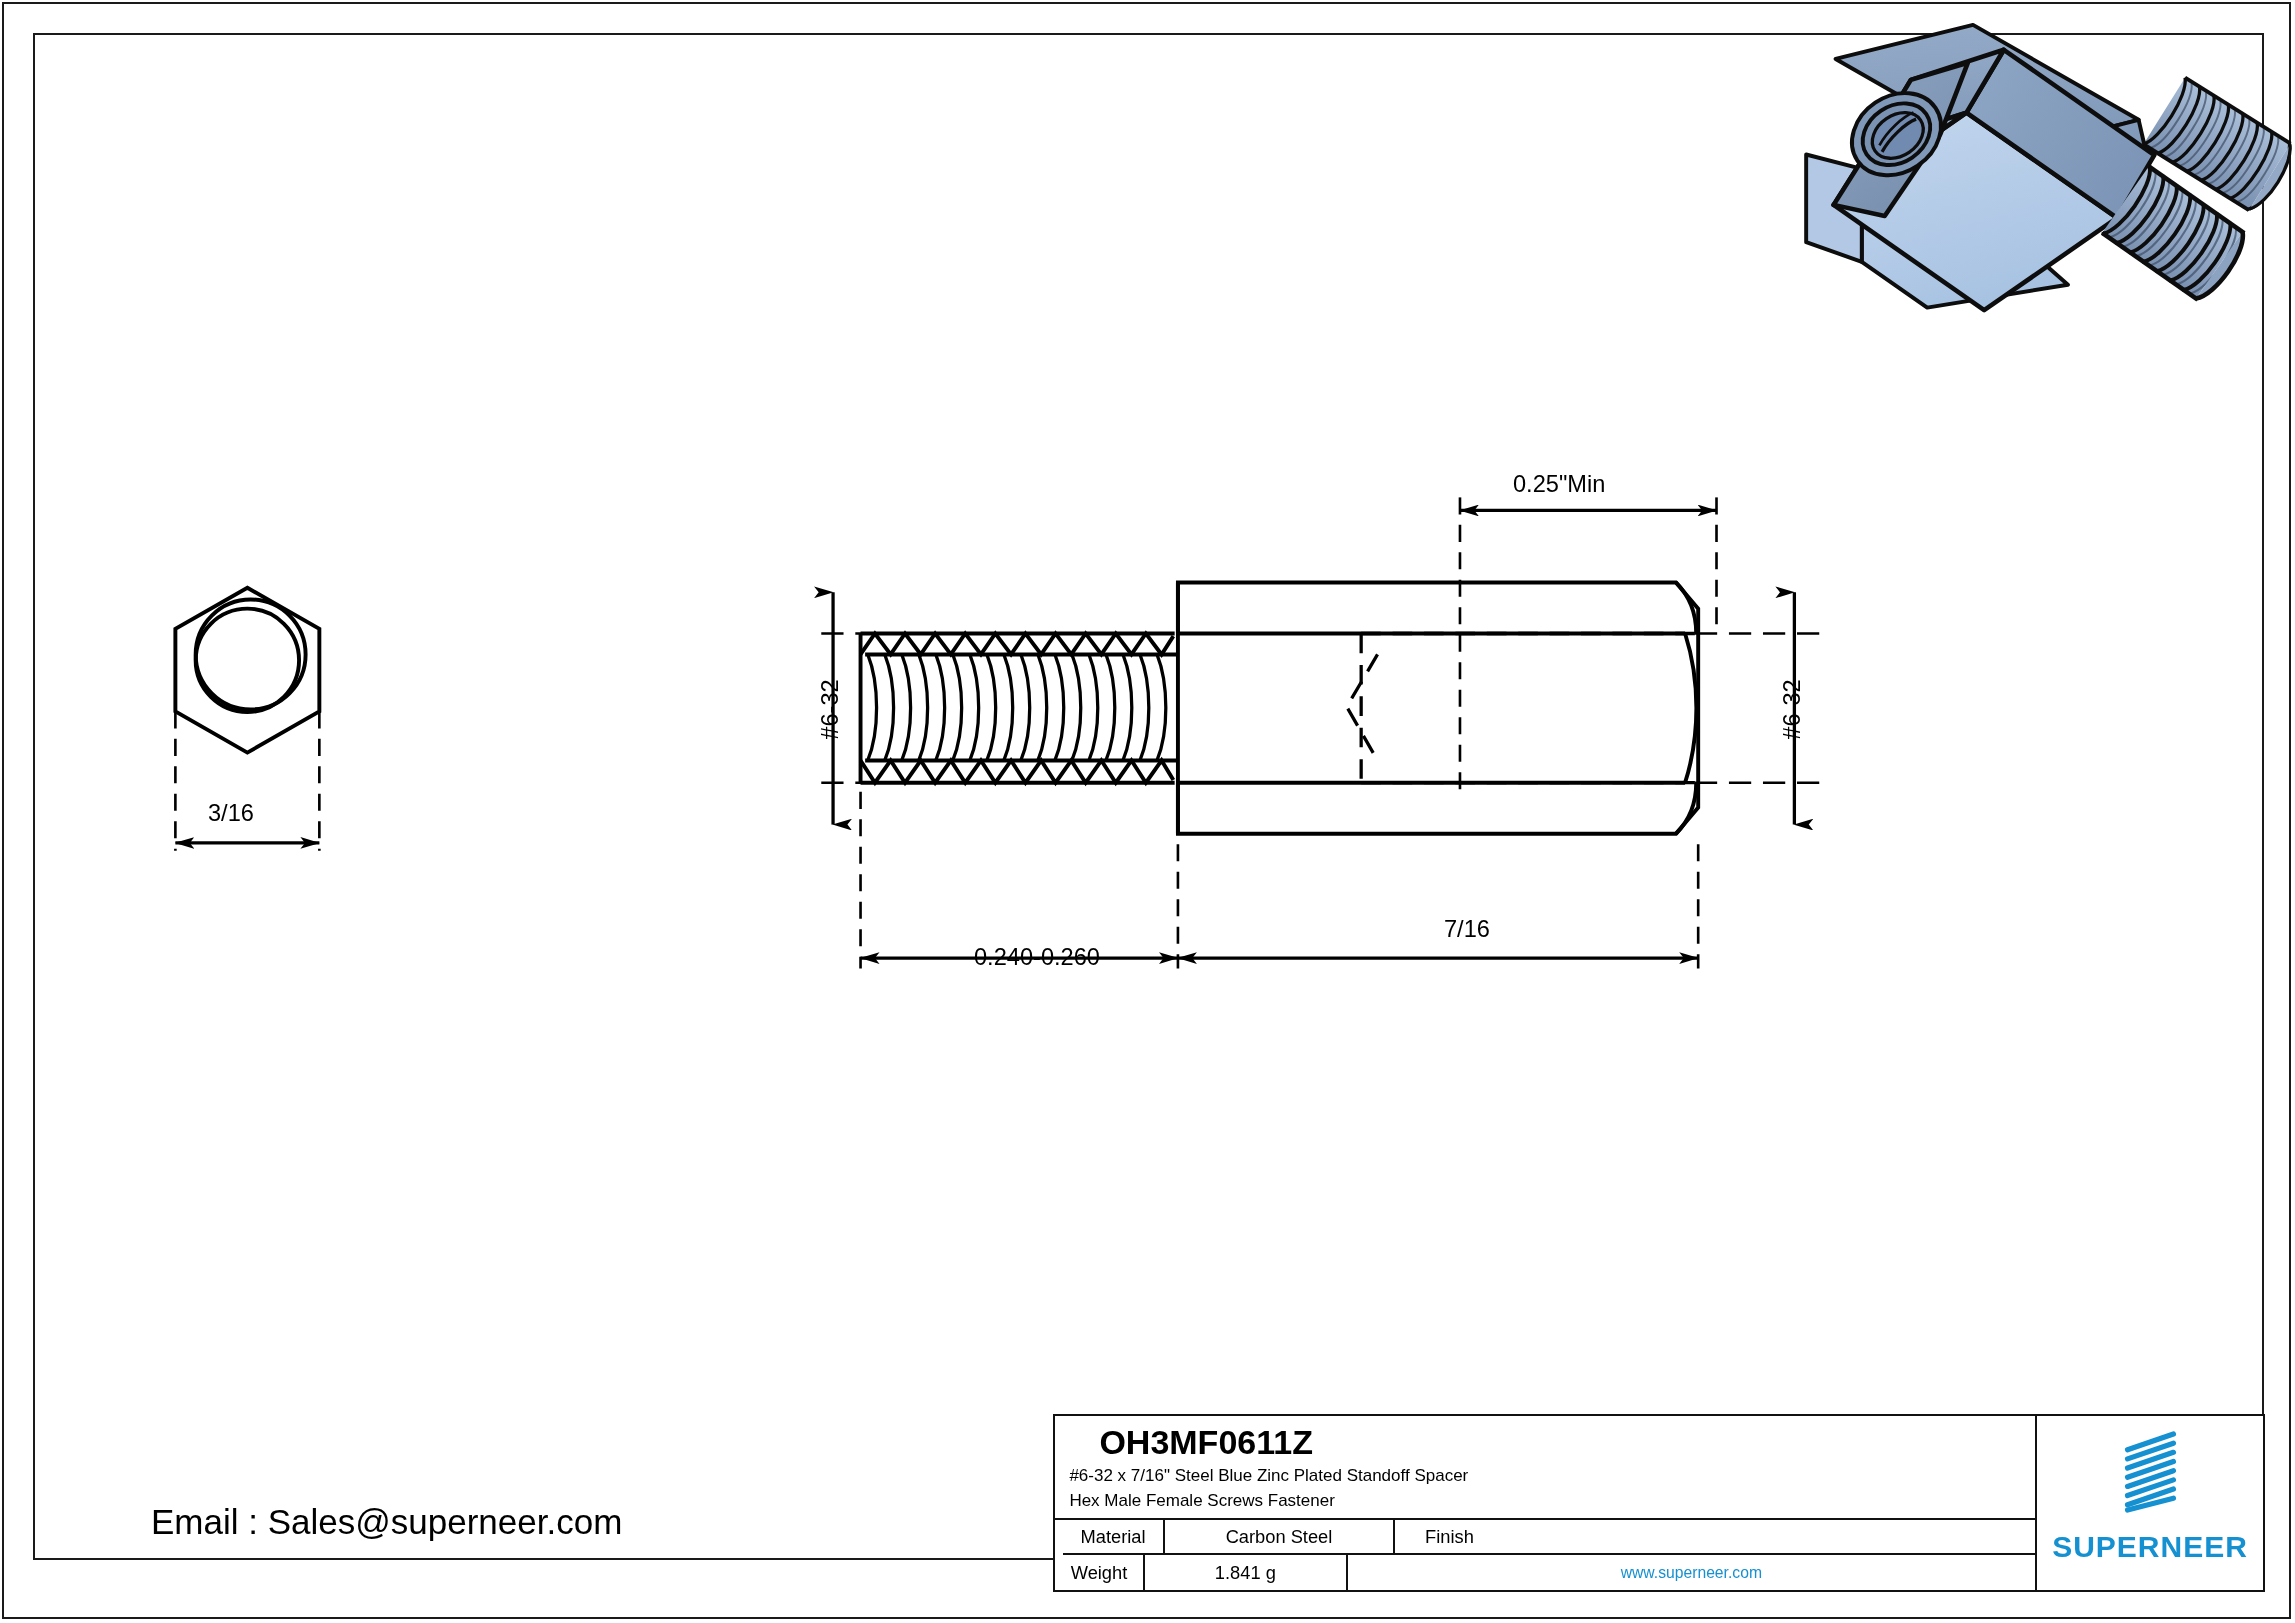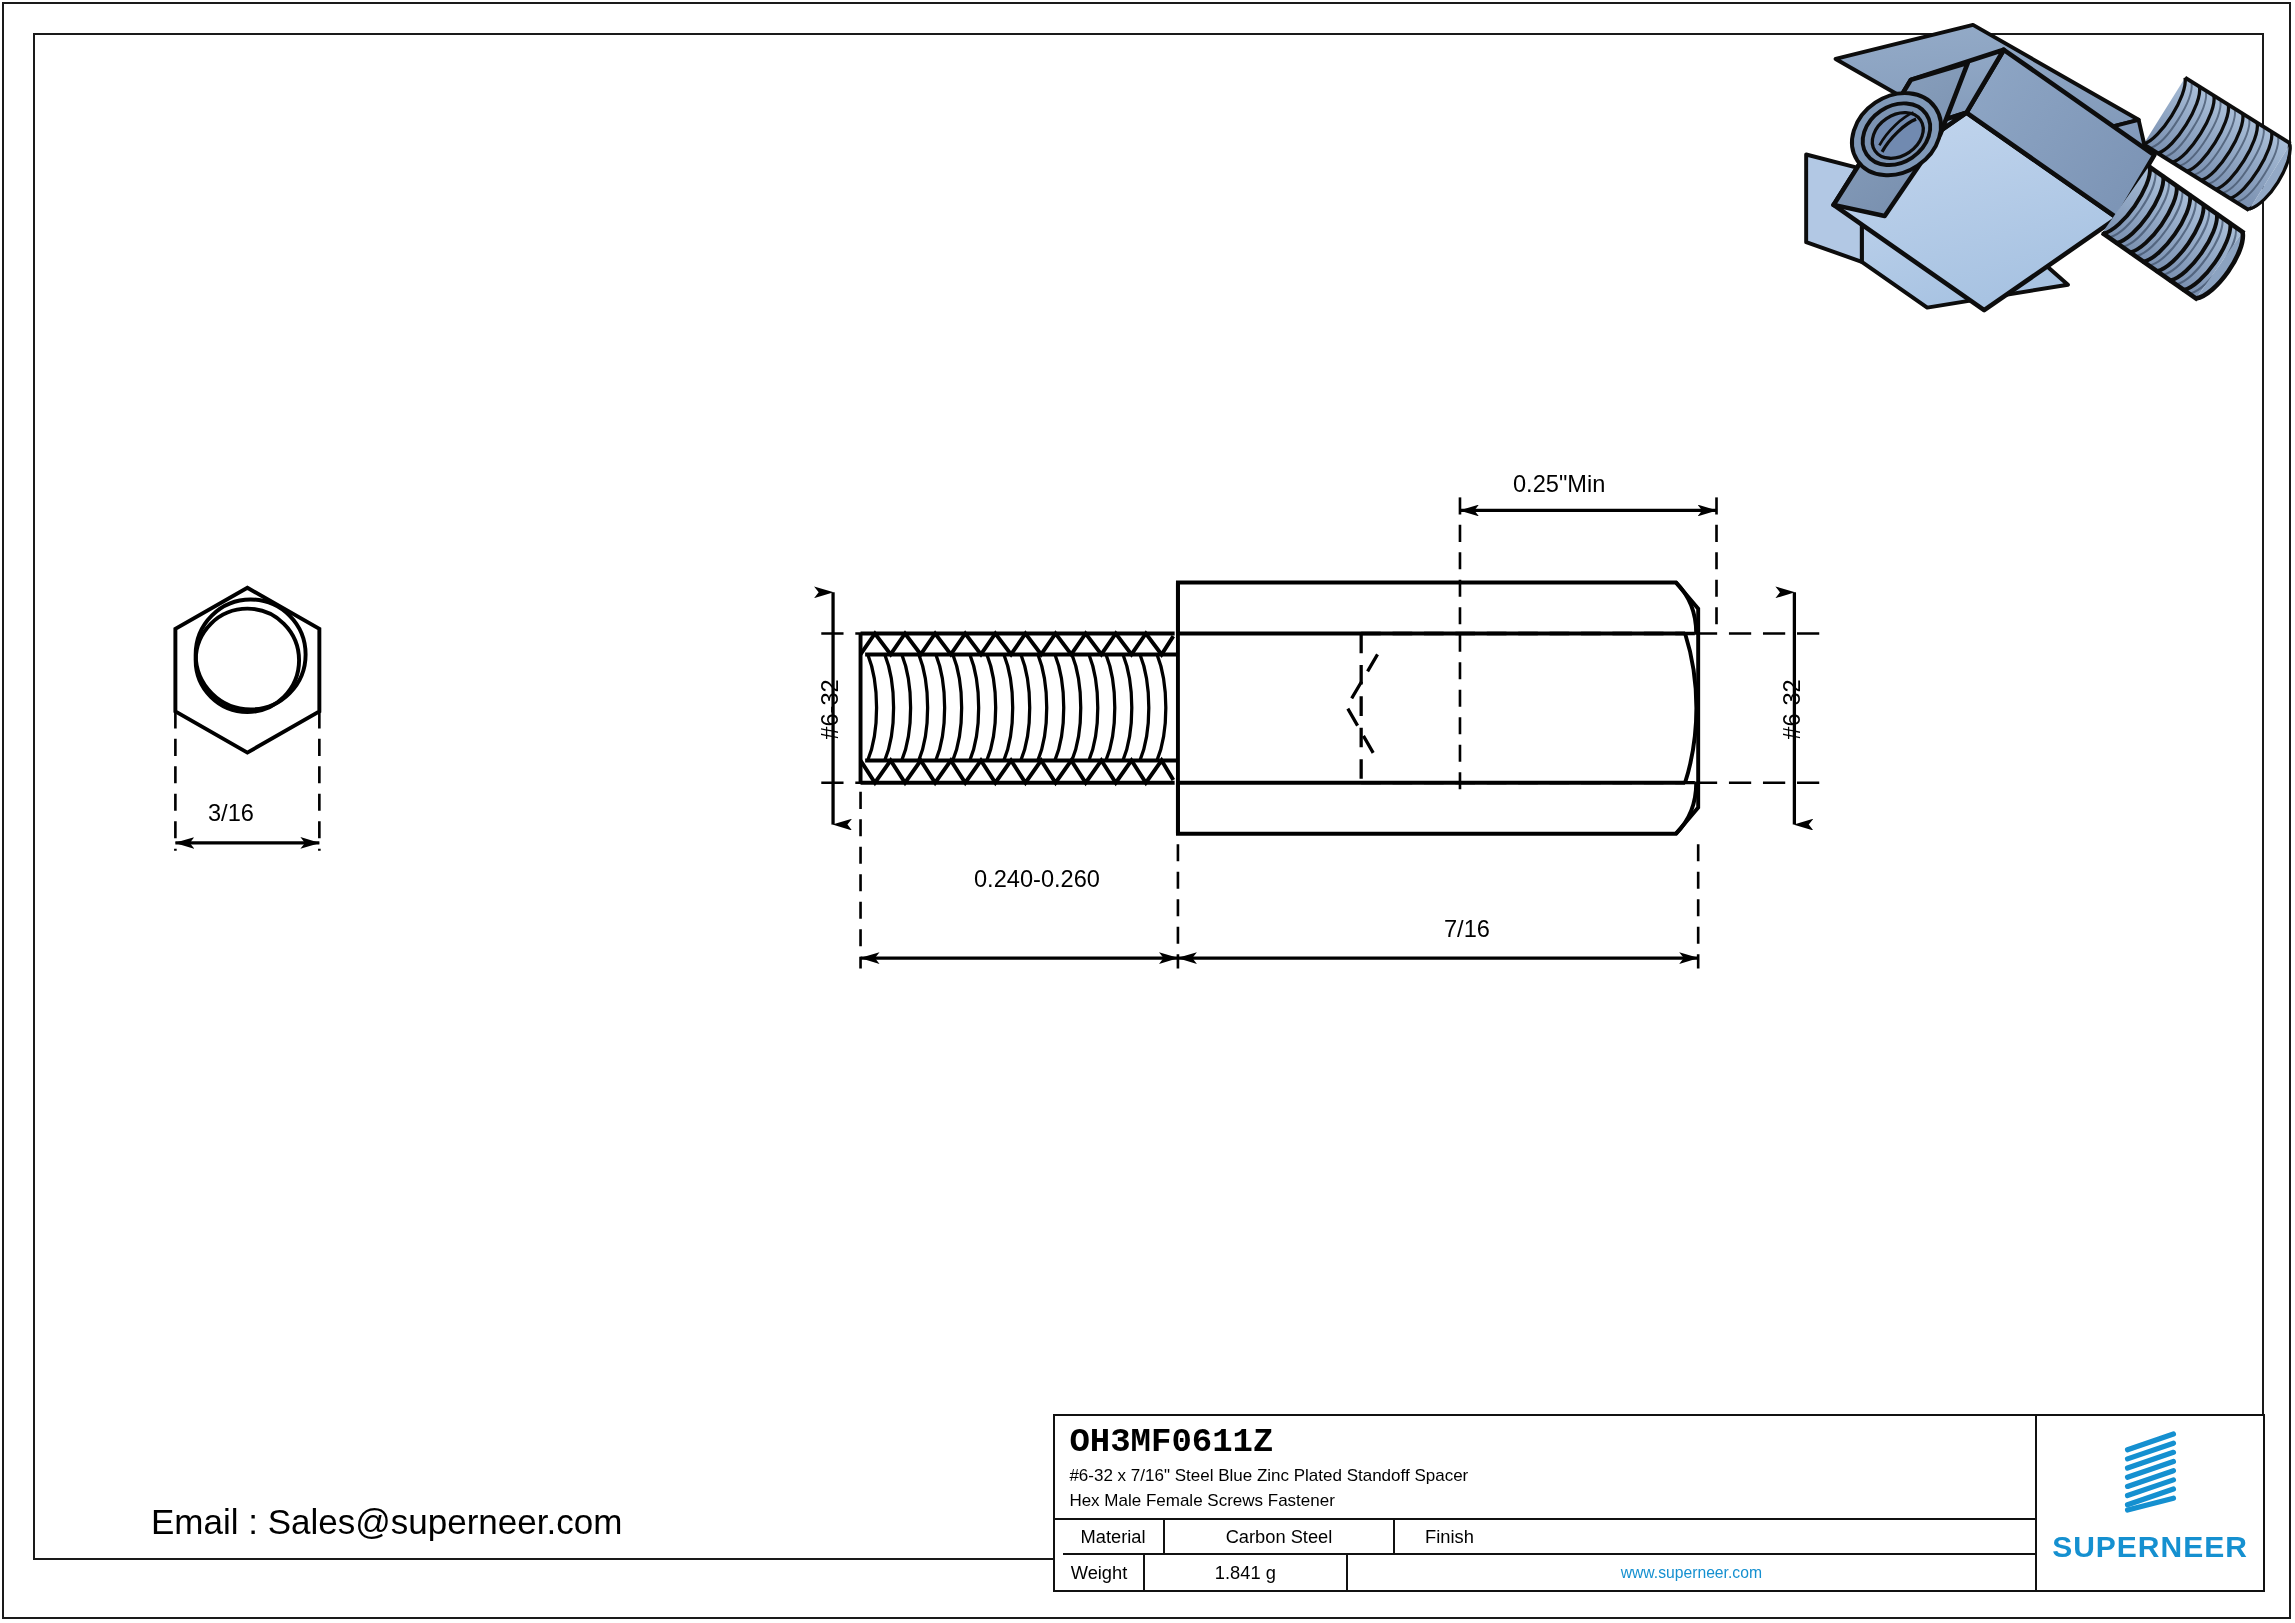--- a/index.html
+++ b/index.html
@@ -72,21 +72,22 @@
     display: flex;
     flex-direction: column;
     justify-content: flex-start;
   }
   #tb-partno {
     font-size: 34px;
     font-weight: bold;
     letter-spacing: 0px;
     line-height: 42px;
     color: #000;
-    font-family: Liberation Mono, monospace;
+    font-family: Liberation Sans, sans-serif;
+    margin-left: 30px;
   }
   .tb-descline {
     font-size: 17px;
     line-height: 25px;
     color: #000;
     white-space: nowrap;
   }
   .tb-row {
     display: flex;
     height: 35px;
@@ -441,21 +442,21 @@
   </svg>
 
   <div class="dimtext" style="left:208px; top:800px;">3/16</div>
 
   <div class="dimtext vert" style="left:771px; top:696px; width:118px; text-align:center;">#6-32</div>
 
   <div class="dimtext vert" style="left:1733px; top:696px; width:118px; text-align:center;">#6-32</div>
 
   <div class="dimtext" style="left:1513px; top:471px;">0.25"Min</div>
 
-  <div class="dimtext" style="left:974px; top:866px;">0.240-0.260</div>
+  <div class="dimtext" style="left:974px; top:944px;">0.240-0.260</div>
 
   <div class="dimtext" style="left:1444px; top:916px;">7/16</div>
 
   <div id="email-text">Email : Sales@superneer.com</div>
 
   <div id="title-block">
     <div id="tb-left">
       <div id="tb-desc">
         <div id="tb-partno">OH3MF0611Z</div>
         <div class="tb-descline">#6-32 x 7/16" Steel Blue Zinc Plated Standoff Spacer</div>

